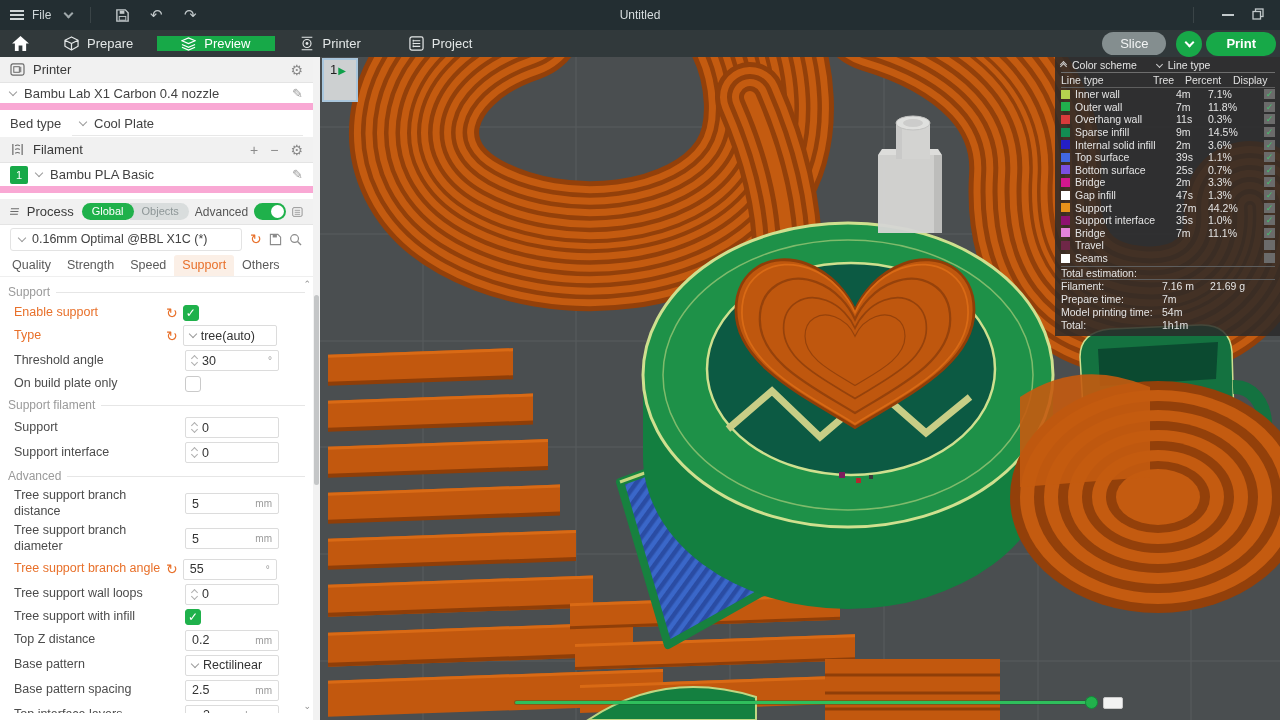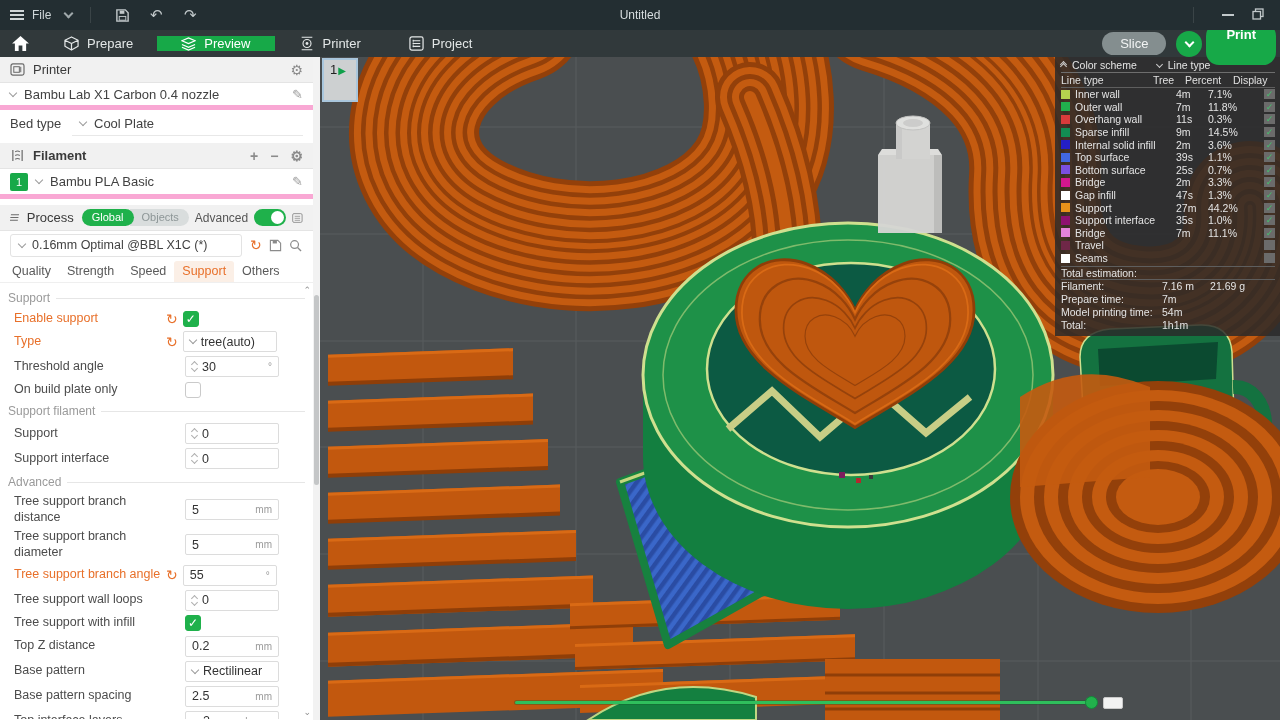--- a/index.html
+++ b/index.html
@@ -24,30 +24,30 @@
   .tabbar { position:absolute; left:0; top:30px; width:1280px; height:27px; background:#31393B;
     display:flex; align-items:center; z-index:39; }
   .home-btn { width:40px; display:flex; align-items:center; justify-content:center; }
   .main-tab { display:flex; align-items:center; gap:8px; padding:0 24px; color:#E3E7E7; font-size:13px; cursor:default; }
   .main-tab.active { background:#17A948; color:#fff; }
   .tabbar-right { margin-left:auto; display:flex; align-items:center; gap:10px; padding-right:4px; }
   .slice-btn { background:#848E8F; color:#F2F4F4; border-radius:13px; font-size:13px; padding:4px 18px; }
   .print-group { display:flex; align-items:center; gap:4px; }
   .print-chev { width:26px; height:26px; border-radius:50%; background:#17A948; display:flex; align-items:center; justify-content:center; }
   .print-chev .chev { border-color:#fff; }
-  .print-btn { background:#17A948; color:#fff; border-radius:13px; font-size:13px; font-weight:bold; padding:4px 20px 23px; }
+  .print-btn { background:#17A948; color:#fff; border-radius:13px; font-size:13px; font-weight:bold; padding:4px 20px 5px; }
 
   
   .sidebar { position:absolute; left:0; top:57px; width:313px; height:663px; background:#fff; z-index:30; font-size:13px; color:#424242; }
   .sb-scroll { position:absolute; left:313px; top:57px; width:7px; height:663px; background:#F2F2F2; z-index:31; }
   .sb-thumb { position:absolute; left:1px; top:238px; width:5px; height:190px; background:#C4C6C7; border-radius:3px; }
   .sec-head { height:26px; background:#F1F1F1; display:flex; align-items:center; gap:8px; padding:0 10px; border-bottom:1px solid #E4E4E4; }
   .sec-title { font-size:13px; color:#3A3A3A; }
   .sec-tools { margin-left:auto; display:flex; align-items:center; gap:12px; color:#8B8B8B; font-size:14px; }
-  .row { display:flex; align-items:center; padding:0 10px; border-bottom:5px solid #f9a8d4; background:#fff; }
+  .row { display:flex; align-items:center; padding:0 10px; border-bottom:7px solid #f9a8d4; background:#fff; }
   .preset-row { height:27px; }
   .chev-g { width:6px; height:6px; border-right:1.5px solid #9B9B9B; border-bottom:1.5px solid #9B9B9B; transform:rotate(45deg); display:inline-block; flex:none; margin-top:-3px; }
   .preset-text { margin-left:8px; color:#424242; white-space:nowrap; overflow:hidden; }
   .edit-ic { margin-left:auto; color:#9B9B9B; font-size:13px; }
   .bed-row { height:27px; border-bottom:none; }
   .bed-label { width:62px; color:#424242; }
   .bed-box { flex:1; display:flex; align-items:center; gap:8px; border-bottom:1px solid #E8E8E8; height:24px; padding-left:8px; }
   .fil-row { height:30px; gap:8px; }
   .fil-idx { width:18px; height:18px; background:#17A948; color:#fff; font-size:11px; display:flex; align-items:center; justify-content:center; border-radius:2px; flex:none; }
   .proc-head { gap:6px; }
@@ -215,21 +215,21 @@
       <span class="edit-ic">✎</span>
     </div>
     <div class="row bed-row">
       <span class="bed-label">Bed type</span>
       <span class="bed-box">
         <span class="chev-g"></span>
         <span>Cool Plate</span>
       </span>
     </div>
 
-    <div class="sec-head" style="margin-top:6px;font-weight:bold;">
+    <div class="sec-head" style="">
       <svg width="15" height="13" viewBox="0 0 16 14">
           <path d="M3 1 v12 M13 1 v12" stroke="#6B6B6B" stroke-width="1.3"></path>
           <path d="M5.5 3 q2.5 -1.6 5 0 M5.5 7 q2.5 -1.6 5 0 M5.5 11 q2.5 -1.6 5 0" fill="none" stroke="#6B6B6B" stroke-width="1.1"></path>
         </svg>
       <span class="sec-title">Filament</span>
       <span class="sec-tools">
         <span>+</span>
         <span>−</span>
         <span>⚙</span>
       </span>

